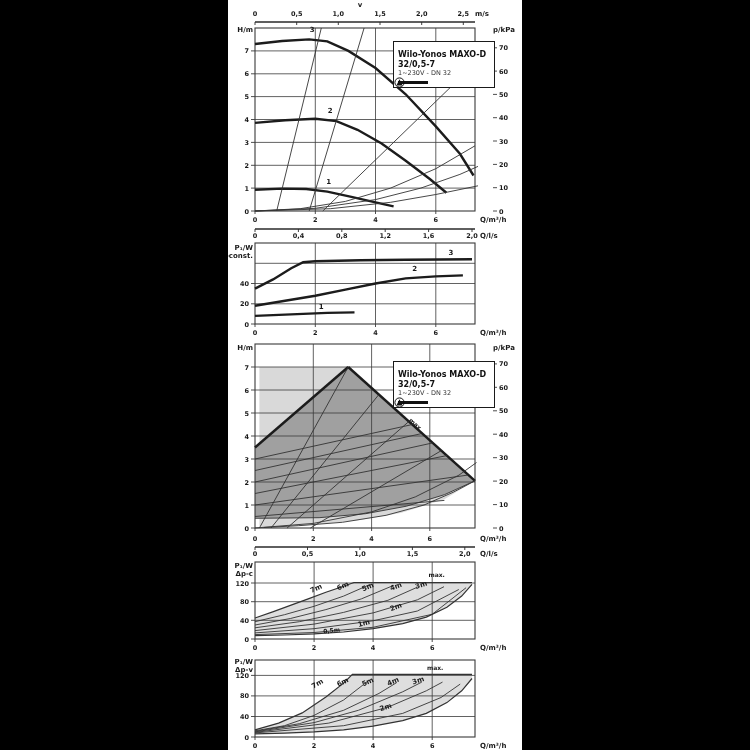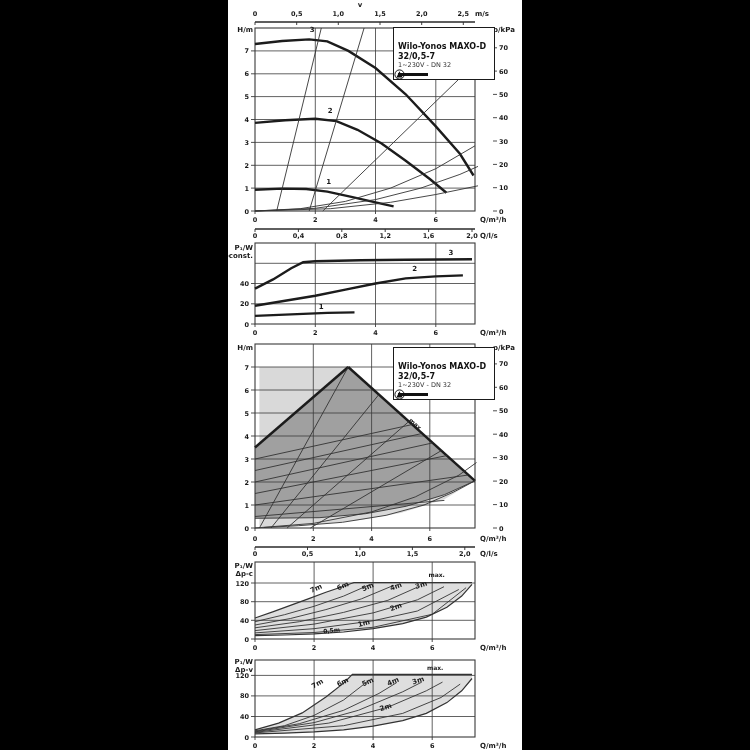--- a/index.html
+++ b/index.html
@@ -4,21 +4,21 @@
 <style>
   html,body{margin:0;padding:0;background:#000;}
   .page{position:relative;width:750px;height:750px;background:#000;overflow:hidden;}
   .panel{position:absolute;left:228px;top:0;width:294px;height:750px;background:#fff;}
   .panel svg{position:absolute;left:0;display:block;}
   text{fill:#1a1a1a;}
   .tk{font:700 6.5px "DejaVu Sans",sans-serif;}
   .un{font:700 7px "DejaVu Sans",sans-serif;}
   .cl{font:700 7px "DejaVu Sans",sans-serif;}
   .ml{font:700 6px "DejaVu Sans",sans-serif;}
-  .legend{position:absolute;left:165px;width:92px;background:#fff;border:1px solid #1a1a1a;padding:14px 4px 3px 4px;z-index:3;}
+  .legend{position:absolute;left:165px;width:92px;background:#fff;border:1px solid #1a1a1a;padding:8px 4px 3px 4px;z-index:3;margin-top:14px;}
   .lg-title{font:700 8px "DejaVu Sans",sans-serif;color:#111;line-height:1.2;}
   .lg-model{font:700 8px "DejaVu Sans",sans-serif;color:#111;line-height:1.2;}
   .lg-spec{font:400 6.5px "DejaVu Sans",sans-serif;color:#333;line-height:1.3;}
   .lg-row{display:flex;align-items:center;gap:10px;margin-top:3px;}
   .lg-line{width:30px;height:3px;background:#111;}
 </style>
 </head>
 <body>
 
 <div class="page">

